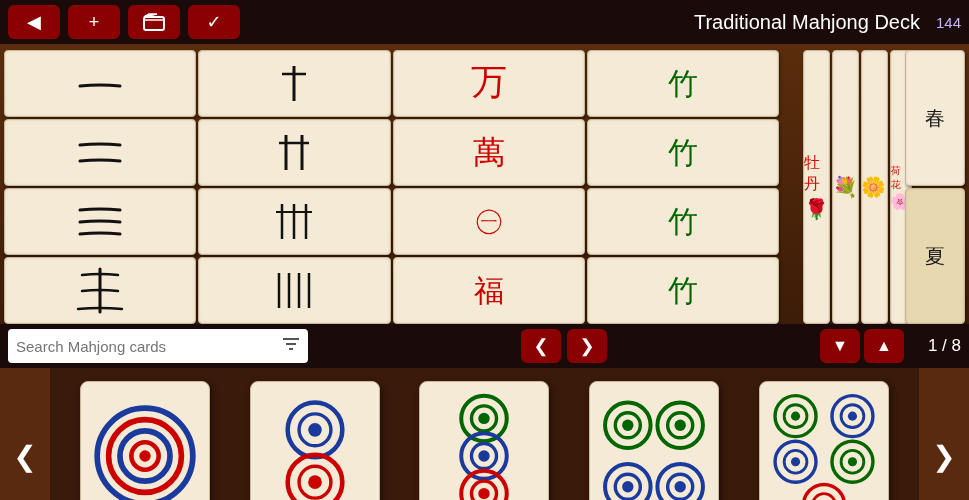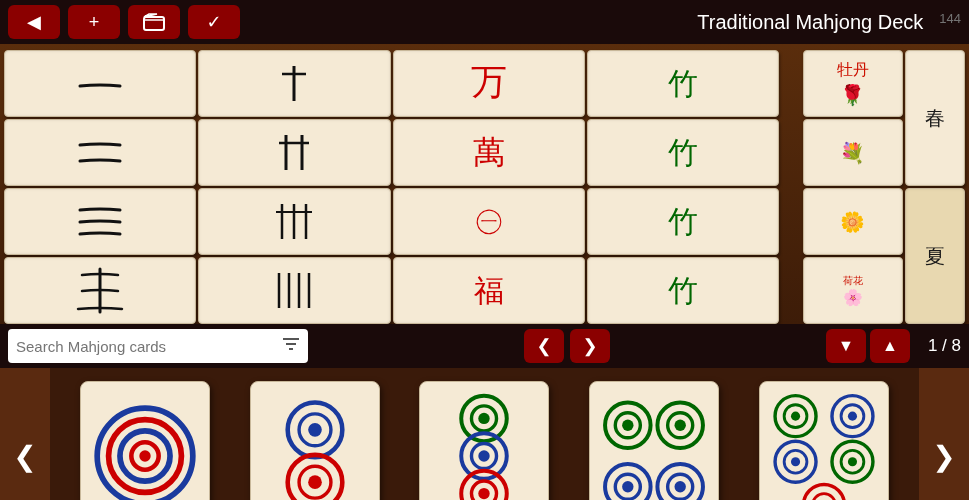--- a/index.html
+++ b/index.html
@@ -30,31 +30,31 @@
       height: 34px;
       display: flex;
       align-items: center;
       justify-content: center;
       cursor: pointer;
       font-size: 18px;
     }
     #deck-title-area {
       margin-left: auto;
       display: flex;
-      align-items: flex-start;
+      align-items: center;
       gap: 16px;
     }
     #deck-title {
       color: white;
       font-size: 20px;
       font-weight: 500;
     }
     #deck-count {
-      color: #737373;
-      font-size: 13px;
+      color: #c4b5fd;
+      font-size: 15px;
       font-weight: 500;
     }
 
     
     #main-area {
       width: 100%;
       height: 280px;
       background: linear-gradient(to bottom, #5a2d0c 0%, #3d1c08 100%);
       display: flex;
       flex-direction: column;
@@ -93,21 +93,21 @@
     .mahjong-tile.red-char { color: #cc0000; font-size: 24px; }
     .mahjong-tile.green-char { color: #006600; font-size: 22px; }
 
     
     #nav-bar {
       height: 44px;
       background: #1a0a0a;
       display: flex;
       align-items: center;
       padding: 0 8px;
-      gap: 10px;
+      gap: 16px;
     }
     #search-area {
       display: flex;
       align-items: center;
       background: white;
       border-radius: 4px;
       padding: 4px 8px;
       width: 300px;
       height: 34px;
       gap: 6px;
@@ -337,21 +337,21 @@
       </div>
       <div class="mahjong-tile green-char">
         <svg width="60" height="55" viewBox="0 0 60 55">
           <text x="30" y="38" text-anchor="middle" font-size="30" fill="#006600" font-family="serif">竹</text>
         </svg>
       </div>
     </div>
 
     <div style="width:20px;flex-shrink:0;"></div>
 
-    <div style="display:flex;flex-direction:column;gap:2px;width:100px;flex-shrink:0;">
+    <div style="display:flex;flex-direction:row;gap:2px;width:100px;flex-shrink:0;">
 
       <div style="display:flex;gap:2px;flex:1;">
         <div class="mahjong-tile" style="flex:1;font-size:13px;color:#cc2200;flex-direction:column;gap:2px;">
           <span style="font-size:16px;color:#cc1100;">牡丹</span>
           <span style="font-size:20px;">🌹</span>
         </div>
       </div>
 
       <div style="display:flex;gap:2px;flex:1;">
         <div class="mahjong-tile" style="flex:1;flex-direction:column;gap:2px;">

